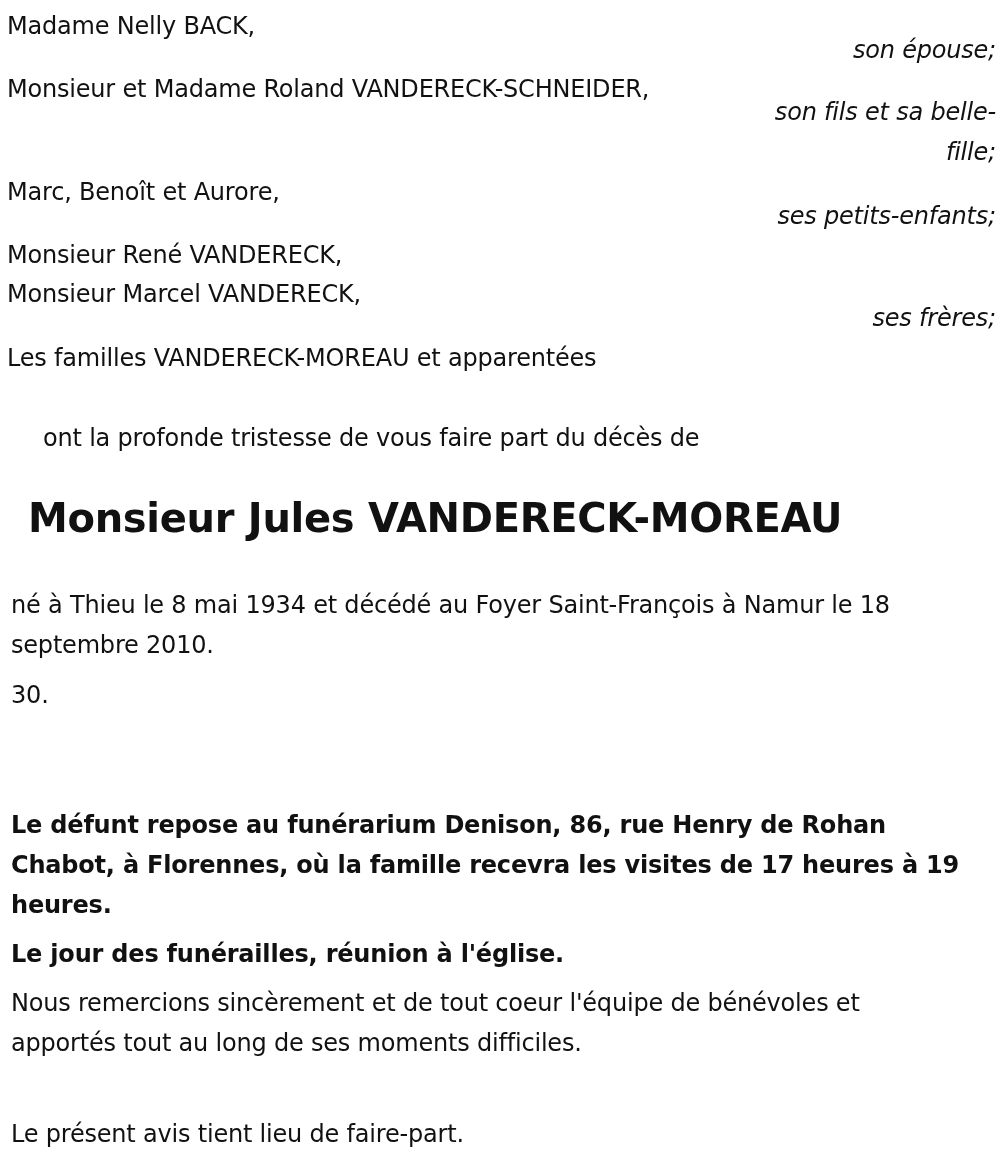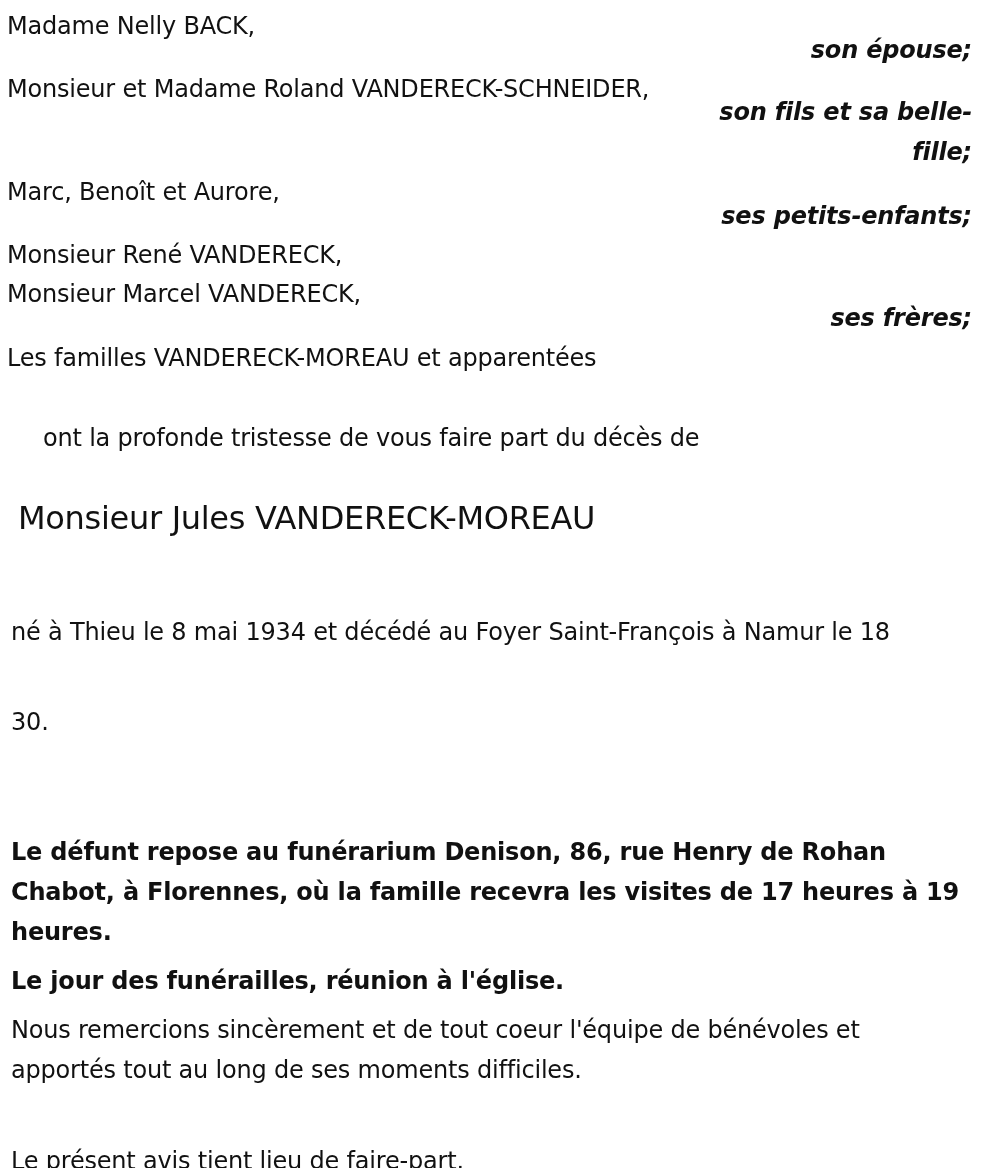--- a/index.html
+++ b/index.html
@@ -5,24 +5,24 @@
   html, body { margin: 0; padding: 0; background: #ffffff; }
   body {
     width: 1000px; height: 1168px; overflow: hidden;
     font-family: "DejaVu Sans", sans-serif;
     color: #111111;
     font-size: 24px;
     letter-spacing: -0.2px;
   }
   .page { position: relative; padding: 0 10px 0 11px; }
   .name-line { position: absolute; left: 7px; white-space: nowrap; line-height: 40px; }
-  .relation { position: absolute; right: 28px; font-style: italic; text-align: right; line-height: 40px; white-space: nowrap; font-weight: bold; }
+  .relation { position: absolute; right: 4px; font-style: italic; text-align: right; line-height: 40px; white-space: nowrap; }
   .intro { position: absolute; left: 11px; top: 418px; line-height: 40px; margin-left: 32px; }
-  .deceased { position: absolute; left: 18px; top: 494px; font-size: 32px; font-weight: normal; line-height: 48px; letter-spacing: -0.3px; }
-  .para { position: absolute; left: 11px; width: 985px; line-height: 40px; margin-top: 27px; }
+  .deceased { position: absolute; left: 28px; top: 494px; font-size: 40px; font-weight: bold; line-height: 48px; letter-spacing: -0.3px; }
+  .para { position: absolute; left: 11px; width: 985px; line-height: 40px; }
   .bold { font-weight: bold; }
 </style>
 </head>
 <body>
 
 <div class="page">
 
   <div class="name-line" style="top:6px">Madame Nelly BACK,</div>
   <div class="relation" style="top:30px">son épouse;</div>
 
@@ -38,20 +38,21 @@
   <div class="relation" style="top:298px">ses frères;</div>
 
   <div class="name-line" style="top:338px">Les familles VANDERECK-MOREAU et apparentées</div>
 
   <div class="intro">ont la profonde tristesse de vous faire part du décès de</div>
 
   <div class="deceased">Monsieur Jules VANDERECK-MOREAU</div>
 
   <div class="para" style="top:585px">
     <div>né à Thieu le 8 mai 1934 et décédé au Foyer Saint-François à Namur le 18</div>
+    <div>septembre 2010.</div>
   </div>
 
   <div class="para" style="top:675px">
     <div>30.</div>
   </div>
 
   <div class="para bold" style="top:805px">
     <div>Le défunt repose au funérarium Denison, 86, rue Henry de Rohan</div>
     <div>Chabot, à Florennes, où la famille recevra les visites de 17 heures à 19</div>
     <div>heures.</div>

